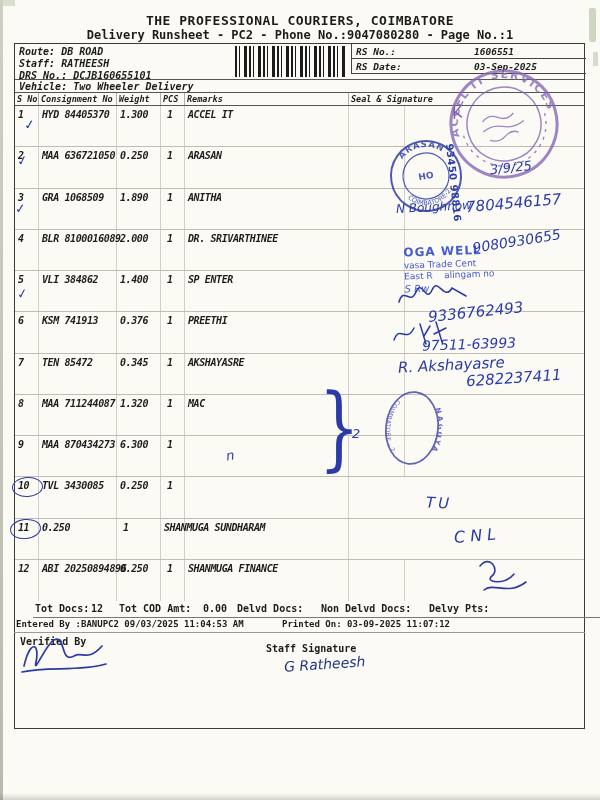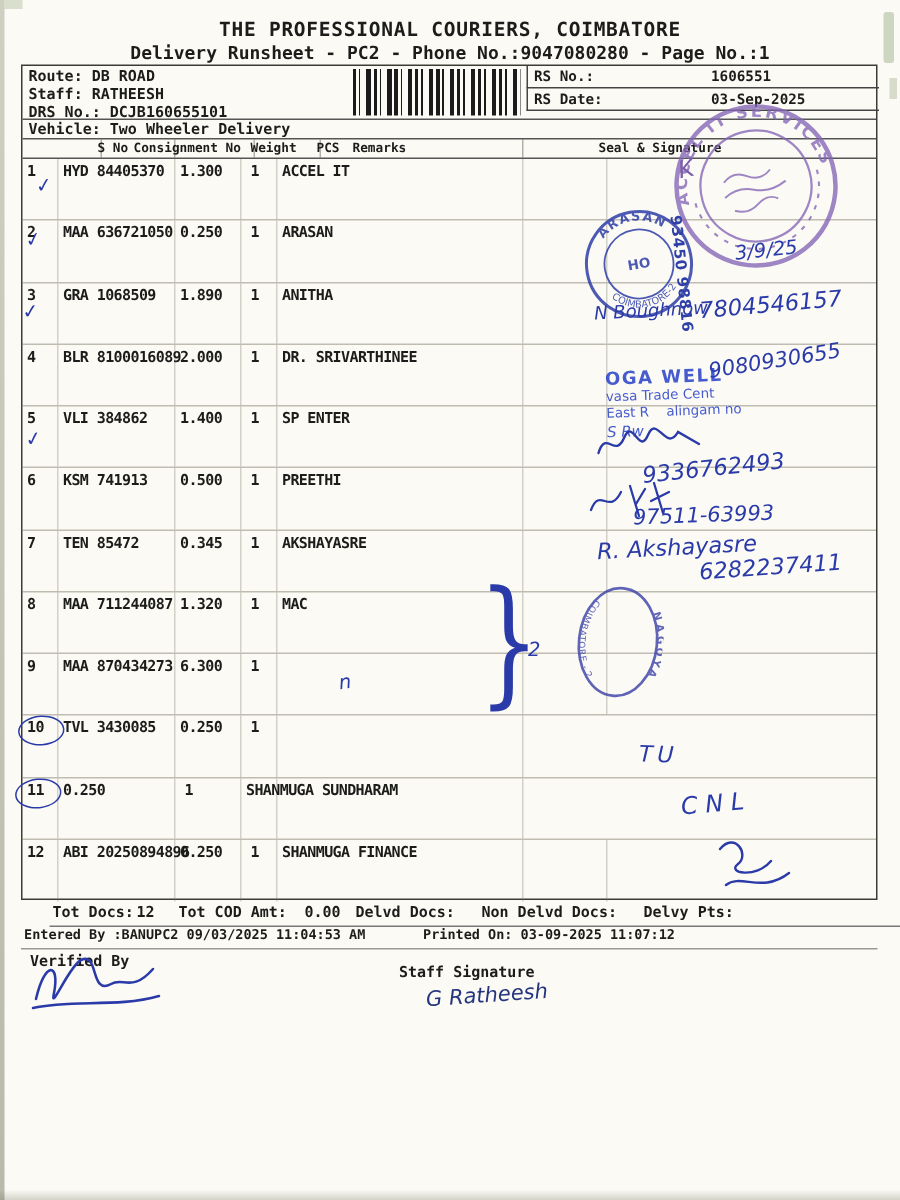--- a/index.html
+++ b/index.html
@@ -9,34 +9,34 @@
   
   .edge-left{position:absolute;left:0;top:0;width:3px;height:800px;background:linear-gradient(#cfcfc2,#b9b9ac);}
   .edge-mark1{position:absolute;right:4px;top:8px;width:7px;height:34px;background:#a8b894;opacity:.55;border-radius:2px;}
   .edge-mark2{position:absolute;right:2px;top:52px;width:5px;height:14px;background:#a8b894;opacity:.45;}
   .corner-tl{position:absolute;left:3px;top:0;width:12px;height:6px;background:#c2cdb2;opacity:.6;}
   .bottom-shadow{position:absolute;left:0;bottom:0;width:100%;height:7px;background:linear-gradient(rgba(0,0,0,0),rgba(110,110,90,.28));}
 
   .title{position:absolute;top:13px;left:0;right:0;text-align:center;font-size:13px;font-weight:bold;letter-spacing:.5px;}
   .subtitle{position:absolute;top:28px;left:0;right:0;text-align:center;font-size:12px;font-weight:bold;}
 
-  .frame{position:absolute;left:14px;top:43px;width:571px;height:557px;border:1.2px solid #3c3b36;box-sizing:border-box;}
+  .frame{position:absolute;left:14px;top:43px;width:571px;height:686px;border:1.2px solid #3c3b36;box-sizing:border-box;font-style:italic;}
   .inf{position:absolute;left:4px;font-size:10px;font-weight:bold;white-space:pre;}
   .inf1{top:2px;} .inf2{top:14px;} .inf3{top:26px;} .inf4{top:37px;}
   .inf-sep{position:absolute;left:0;right:0;top:35px;border-top:1px solid #555;}
   .barcode{position:absolute;left:220px;top:2px;width:112px;height:31px;
     background:repeating-linear-gradient(90deg,#1b1b1b 0 2px,transparent 2px 4px,#1b1b1b 4px 5px,transparent 5px 9px,#1b1b1b 9px 12px,transparent 12px 14px);}
   .rs-box{position:absolute;left:336px;width:235px;height:15px;border-left:1.2px solid #444;border-bottom:1px solid #444;
     display:flex;align-items:center;font-size:9.5px;font-weight:bold;padding:0 4px;box-sizing:border-box;}
   .rs1{top:0;} .rs2{top:15px;}
   .rs-box .lbl{width:118px;}
 
   .thead{position:absolute;left:0;right:0;top:48px;height:14px;border-top:1px solid #555;border-bottom:1px solid #555;
     display:grid;grid-template-columns:24px 78px 44px 24px 164px 56px 1fr;box-sizing:border-box;}
-  .thead .hc{font-size:8.5px;font-weight:bold;padding:1px 2px;border-right:1px solid rgba(90,85,70,.45);white-space:nowrap;overflow:visible;margin-left:48px;}
+  .thead .hc{font-size:8.5px;font-weight:bold;padding:1px 2px;border-right:1px solid rgba(90,85,70,.45);white-space:nowrap;overflow:visible;}
   .thead .hc:last-child{border-right:none;}
   .tbody{position:absolute;left:0;right:0;top:62px;}
   .t-row{display:grid;grid-template-columns:24px 78px 44px 24px 164px 56px 1fr;height:41.25px;
     border-bottom:1px solid rgba(120,112,95,.45);box-sizing:border-box;}
   .t-row:last-child{border-bottom:none;}
   .t-row .c{font-size:10px;font-weight:bold;padding:3px 2px 0 3px;border-right:1px solid rgba(120,112,95,.3);
     letter-spacing:-.4px;white-space:nowrap;box-sizing:border-box;}
   .t-row .c:last-child{border-right:none;}
   .t-row .pcs{padding-left:6px;}
 
@@ -176,21 +176,21 @@
     <div class="c wt">1.400</div>
     <div class="c pcs">1</div>
     <div class="c consignee">SP ENTER</div>
     <div class="c remarks"></div>
     <div class="c seal"></div>
   </div>
 
   <div class="t-row">
     <div class="c sno">6</div>
     <div class="c cons">KSM 741913</div>
-    <div class="c wt">0.500</div>
+    <div class="c wt">0.376</div>
     <div class="c pcs">1</div>
     <div class="c consignee">PREETHI</div>
     <div class="c remarks"></div>
     <div class="c seal"></div>
   </div>
 
   <div class="t-row">
     <div class="c sno">7</div>
     <div class="c cons">TEN 85472</div>
     <div class="c wt">0.345</div>

